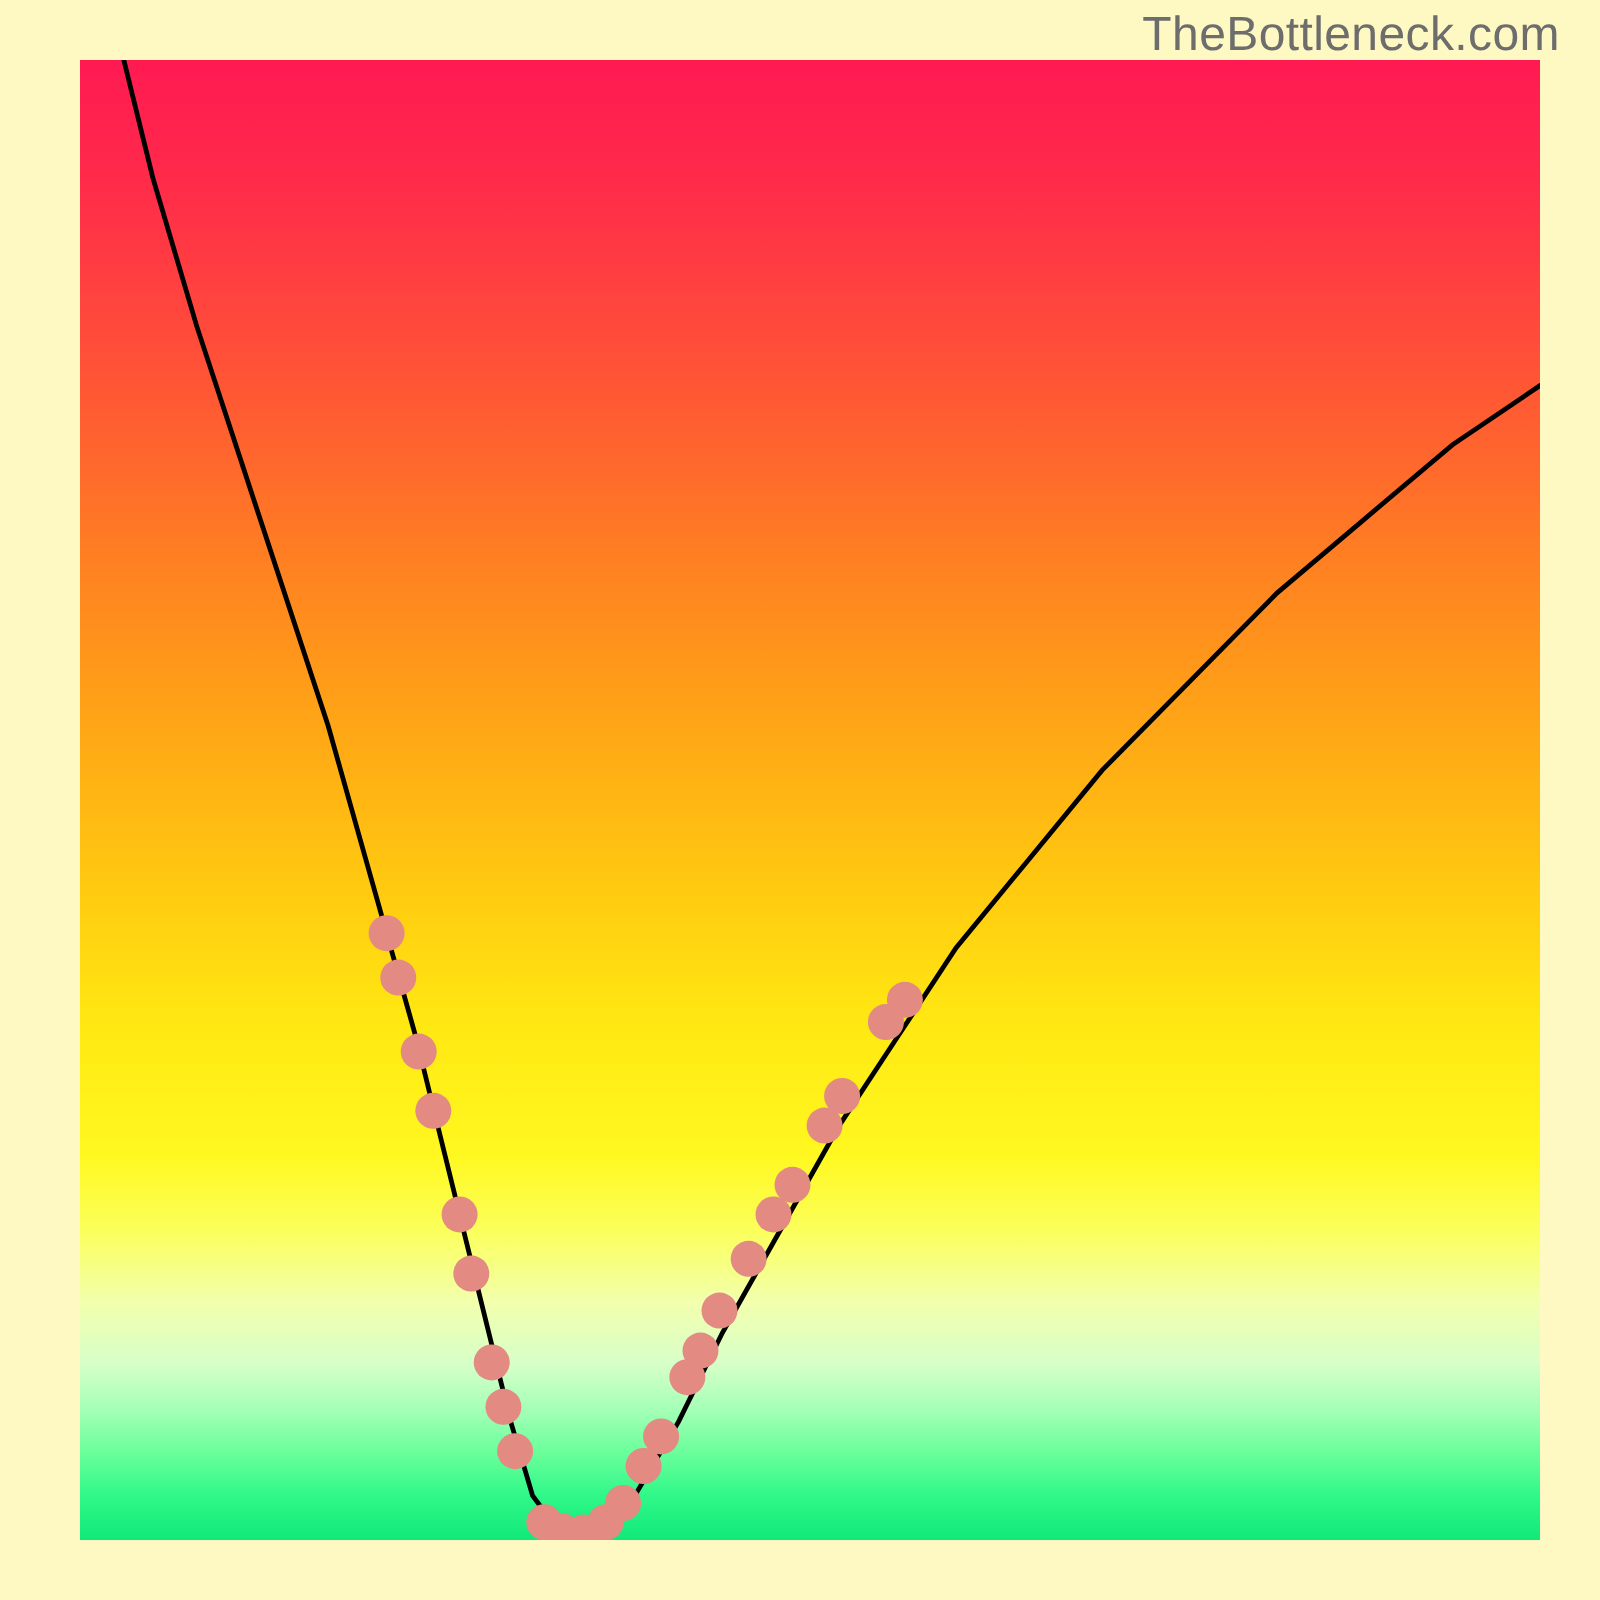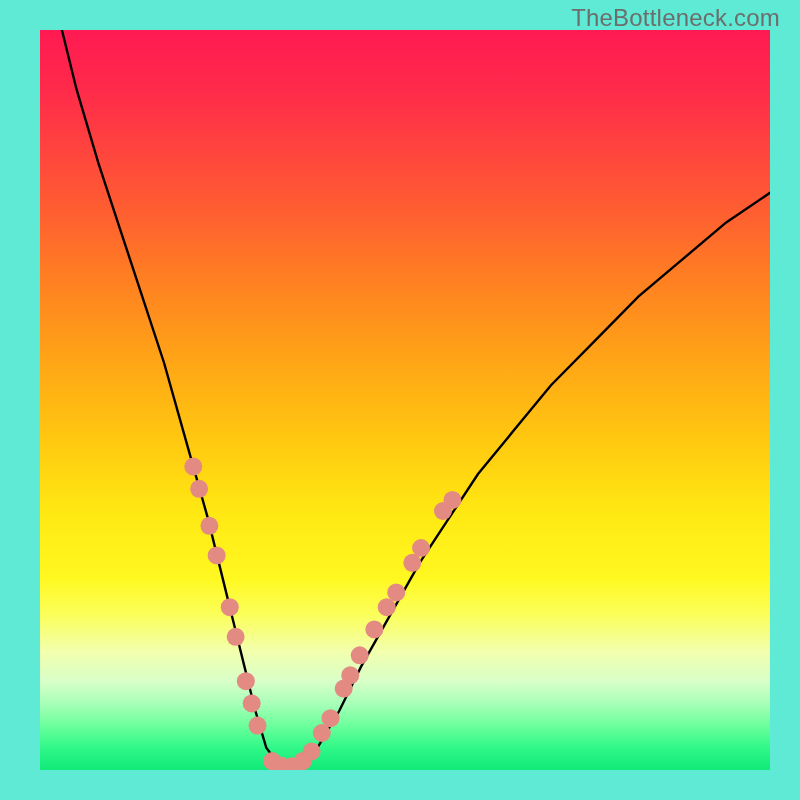--- a/index.html
+++ b/index.html
@@ -10,21 +10,21 @@
     background: #000;
     overflow: hidden;
     font-family: Arial, Helvetica, sans-serif;
   }
   .frame {
     position: absolute;
     left: 0;
     top: 0;
     width: 800px;
     height: 800px;
-    background: #5eead4;
+    background: #fef9c3;
   }
   .plot-area {
     position: absolute;
     left: 40px;
     top: 30px;
     width: 730px;
     height: 740px;
     overflow: hidden;
   }
   .gradient {

